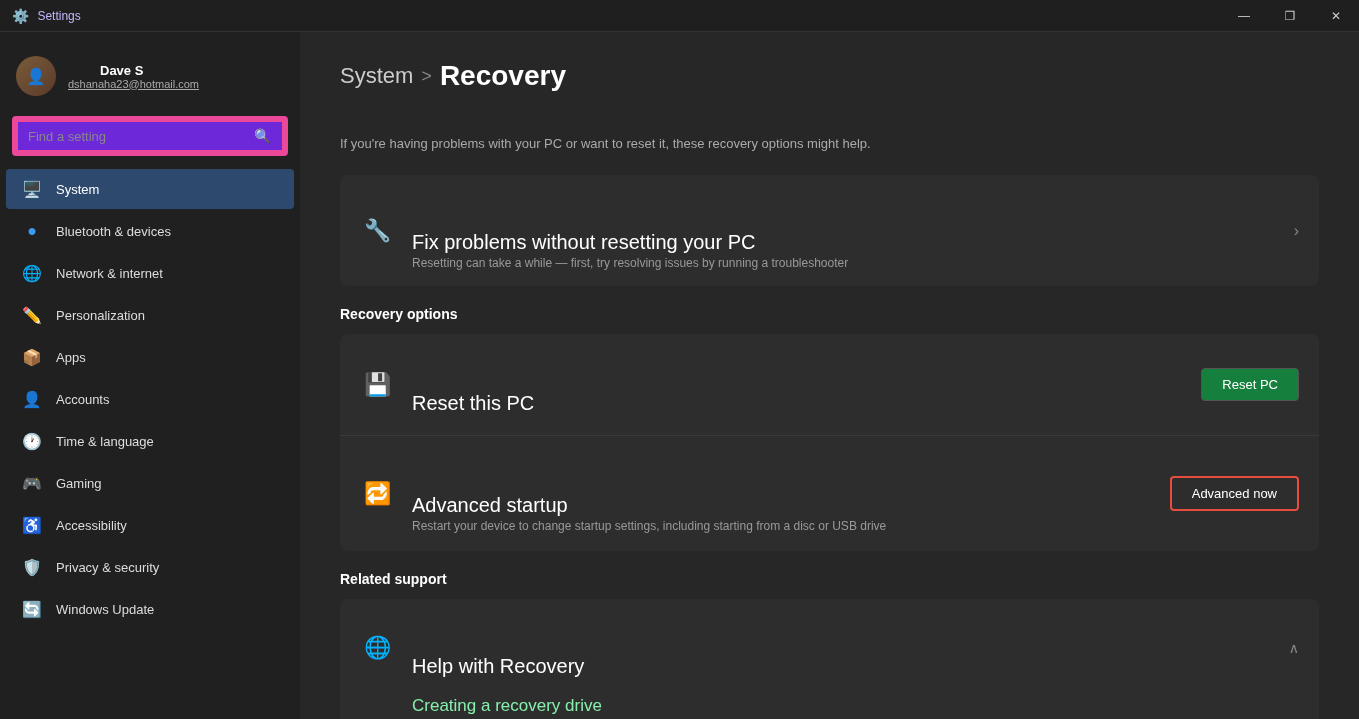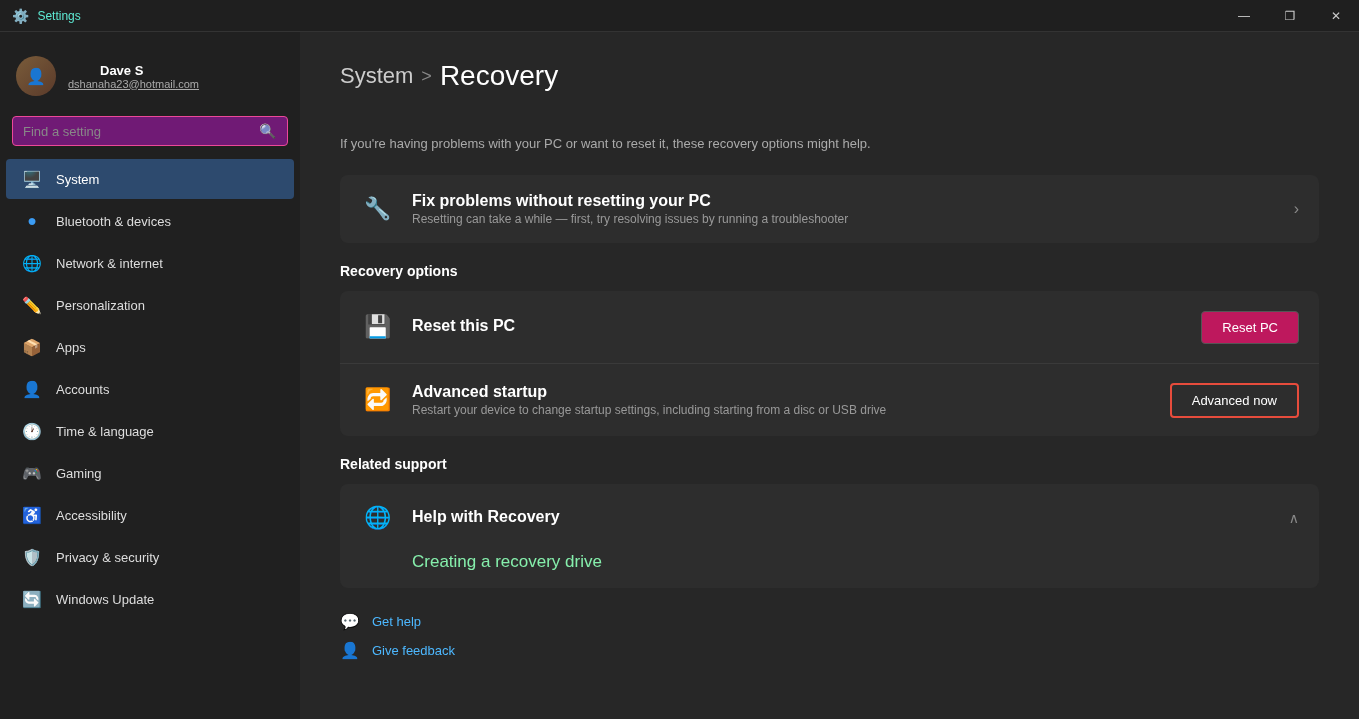--- a/index.html
+++ b/index.html
@@ -16,21 +16,21 @@
       height: 32px;
       background: #1f1f1f;
       display: flex;
       align-items: center;
       padding: 0 12px;
       position: relative;
       border-bottom: 1px solid #333;
     }
     .titlebar-title {
       font-size: 12px;
-      color: #5eead4;
+      color: #c4b5fd;
       margin-left: 8px;
       text-align: center;
     }
     .titlebar-controls {
       position: absolute;
       right: 0;
       top: 0;
       display: flex;
       height: 32px;
     }
@@ -98,22 +98,22 @@
     .profile-email {
       font-size: 11px;
       color: #aaa;
       text-decoration: underline;
     }
     .search-container {
       padding: 0 12px 12px;
     }
     .search-box {
       width: 100%;
-      background: #701a75;
-      border: 1px solid #ec4899;
+      background: #6d28d9;
+      border: 6px solid #ec4899;
       border-radius: 4px;
       display: flex;
       align-items: center;
       padding: 6px 10px;
       gap: 8px;
     }
     .search-input {
       background: transparent;
       border: none;
       outline: none;
@@ -164,21 +164,21 @@
       font-size: 22px;
       color: #ccc;
       font-weight: 300;
     }
     .breadcrumb-arrow {
       font-size: 18px;
       color: #888;
     }
     .breadcrumb-current {
       font-size: 28px;
-      font-weight: 400;
+      font-weight: 700;
       color: #fff;
     }
     .page-subtitle {
       font-size: 13px;
       color: #aaa;
       margin-bottom: 24px;
       margin-top: 44px;
     }
     
     .card {
@@ -198,24 +198,25 @@
       height: 36px;
       display: flex;
       align-items: center;
       justify-content: center;
       font-size: 22px;
       flex-shrink: 0;
       color: #ccc;
     }
     .card-text { flex: 1; }
     .card-title {
-      font-size: 16px;
-      font-weight: 700;
+      font-size: 20px;
+      font-weight: 400;
       color: #fff;
       margin-bottom: 2px;
+      margin-top: 40px;
     }
     .card-desc {
       font-size: 12px;
       color: #999;
     }
     .card-chevron {
       color: #888;
       font-size: 16px;
     }
     .section-title {
@@ -233,21 +234,21 @@
       display: flex;
       align-items: center;
       padding: 18px 20px;
       gap: 16px;
     }
     .recovery-row + .recovery-row {
       border-top: 1px solid #3a3a3a;
     }
     .btn-action {
       padding: 8px 20px;
-      background: #be185d;
+      background: #15803d;
       border: 1px solid #555;
       border-radius: 4px;
       color: #fff;
       font-size: 13px;
       cursor: pointer;
       white-space: nowrap;
       flex-shrink: 0;
       margin-left: 28px;
     }
     .btn-restart {

